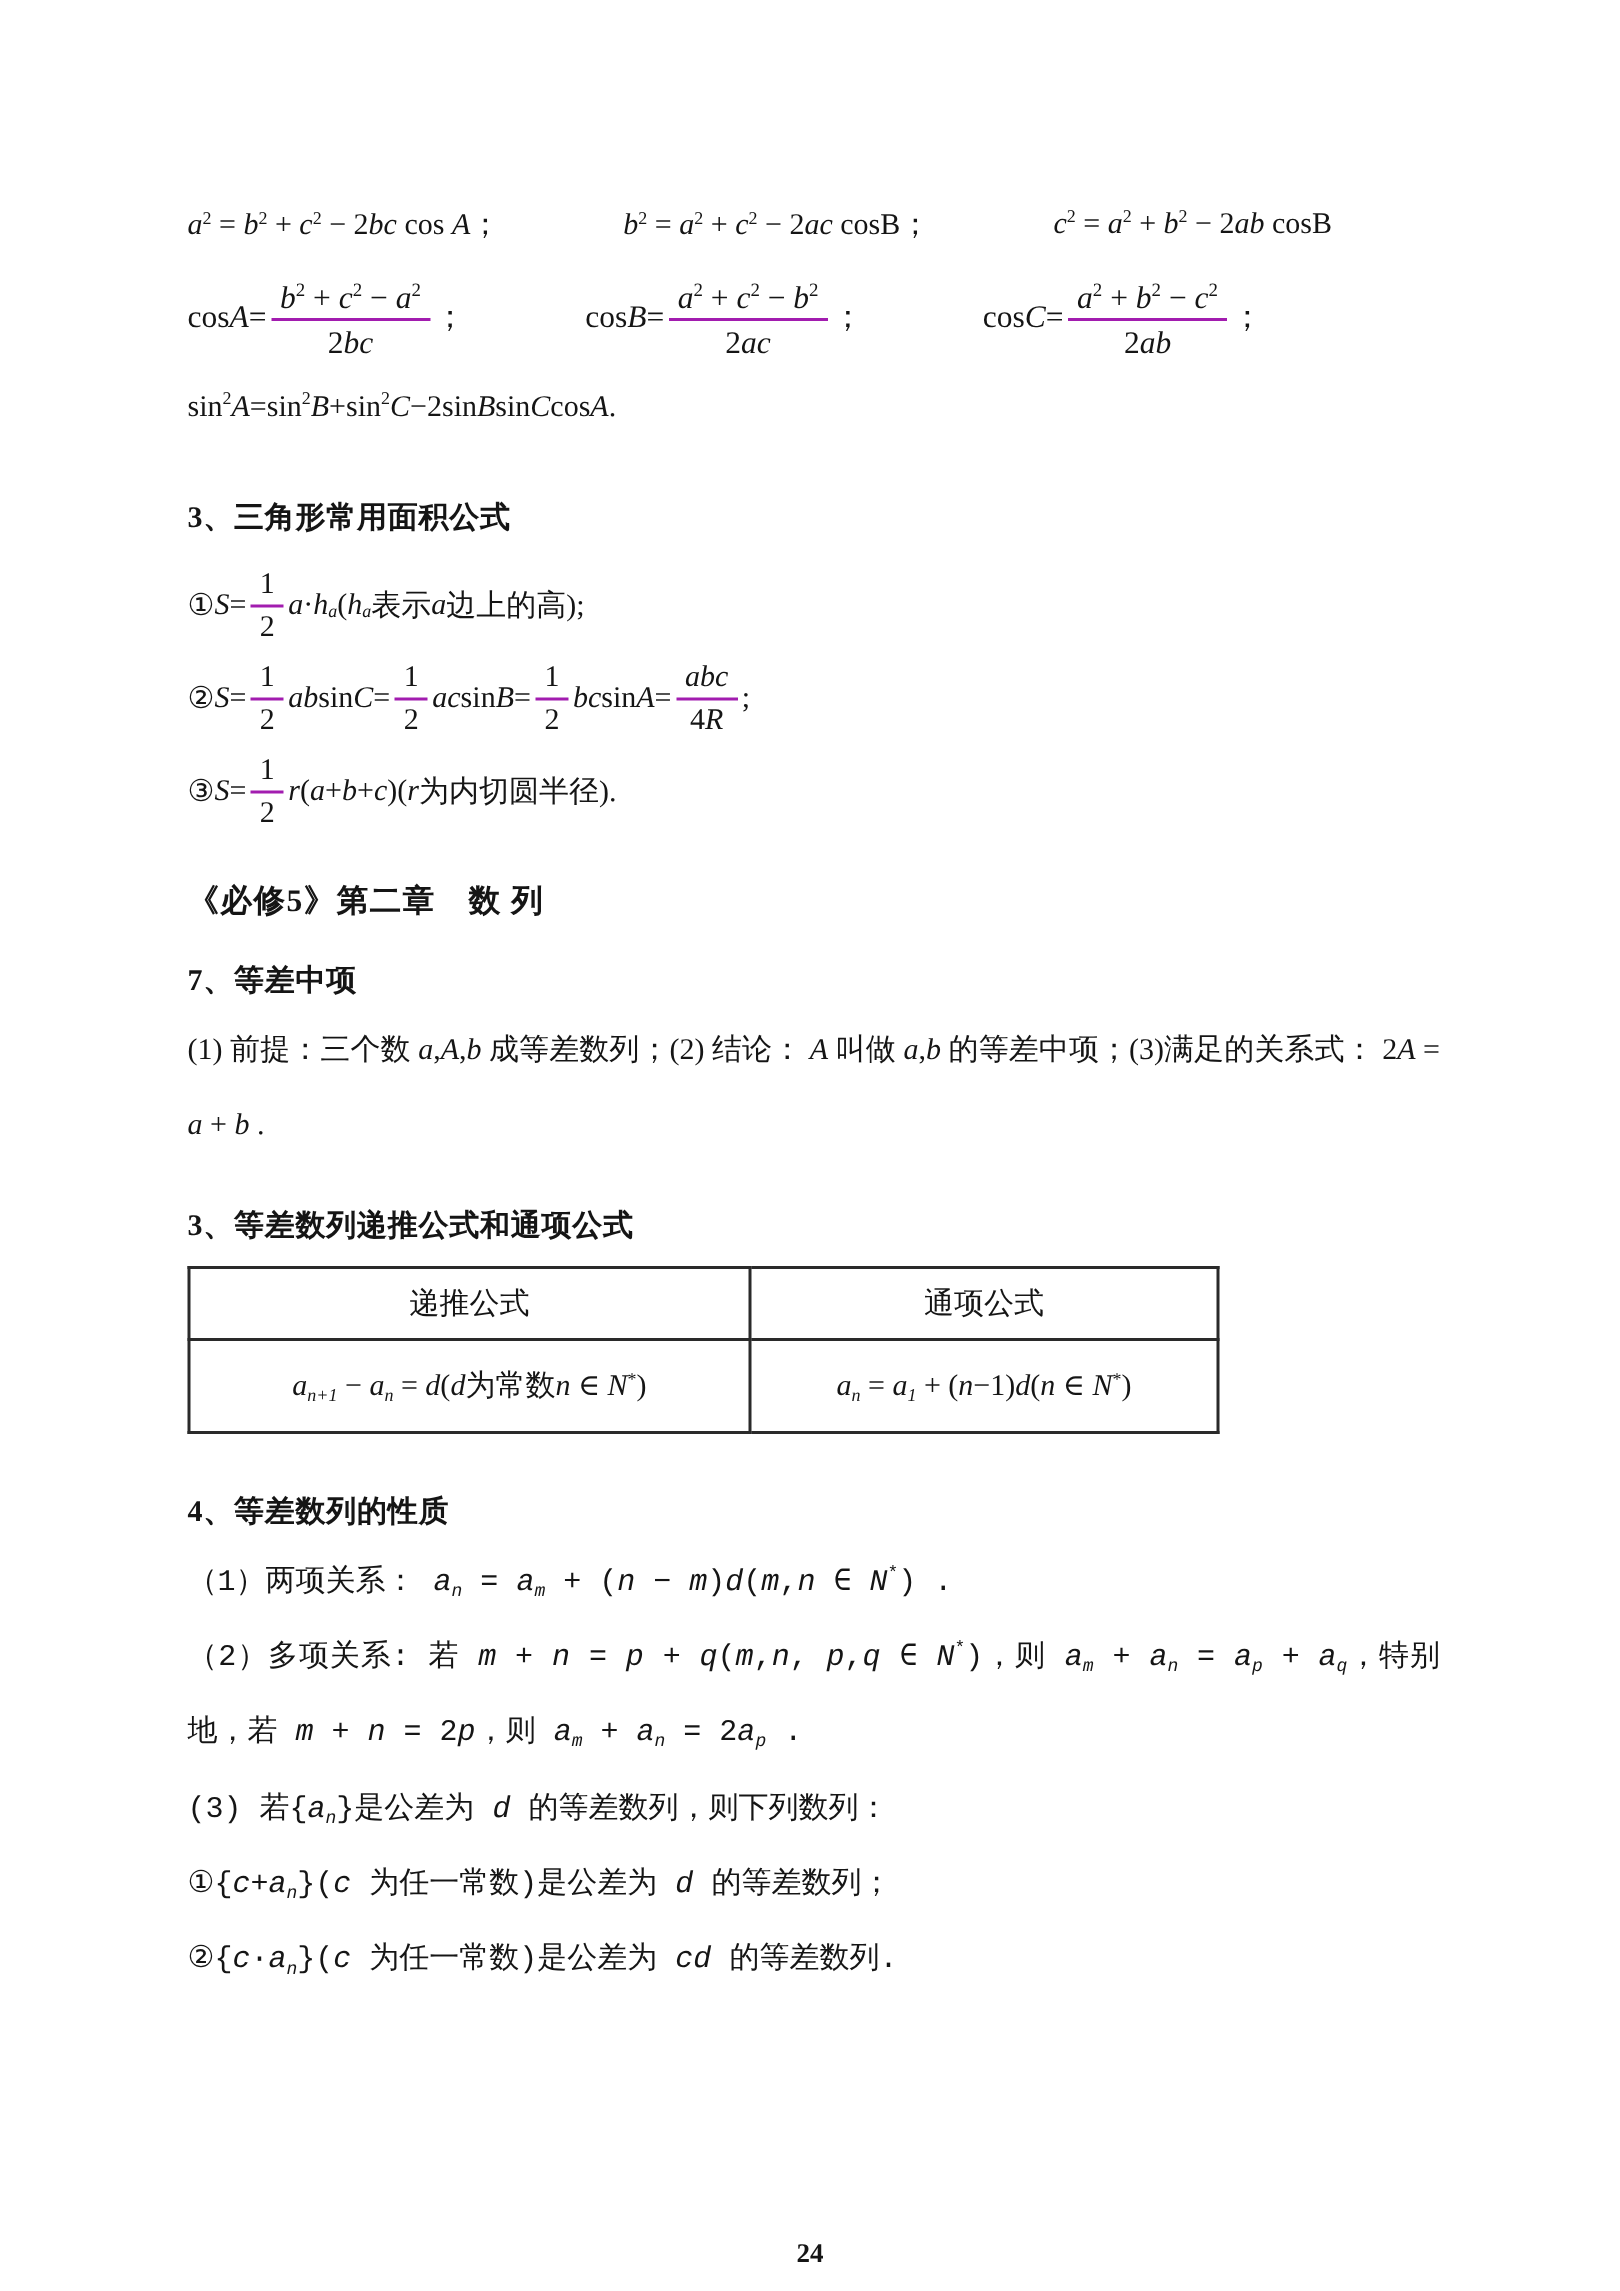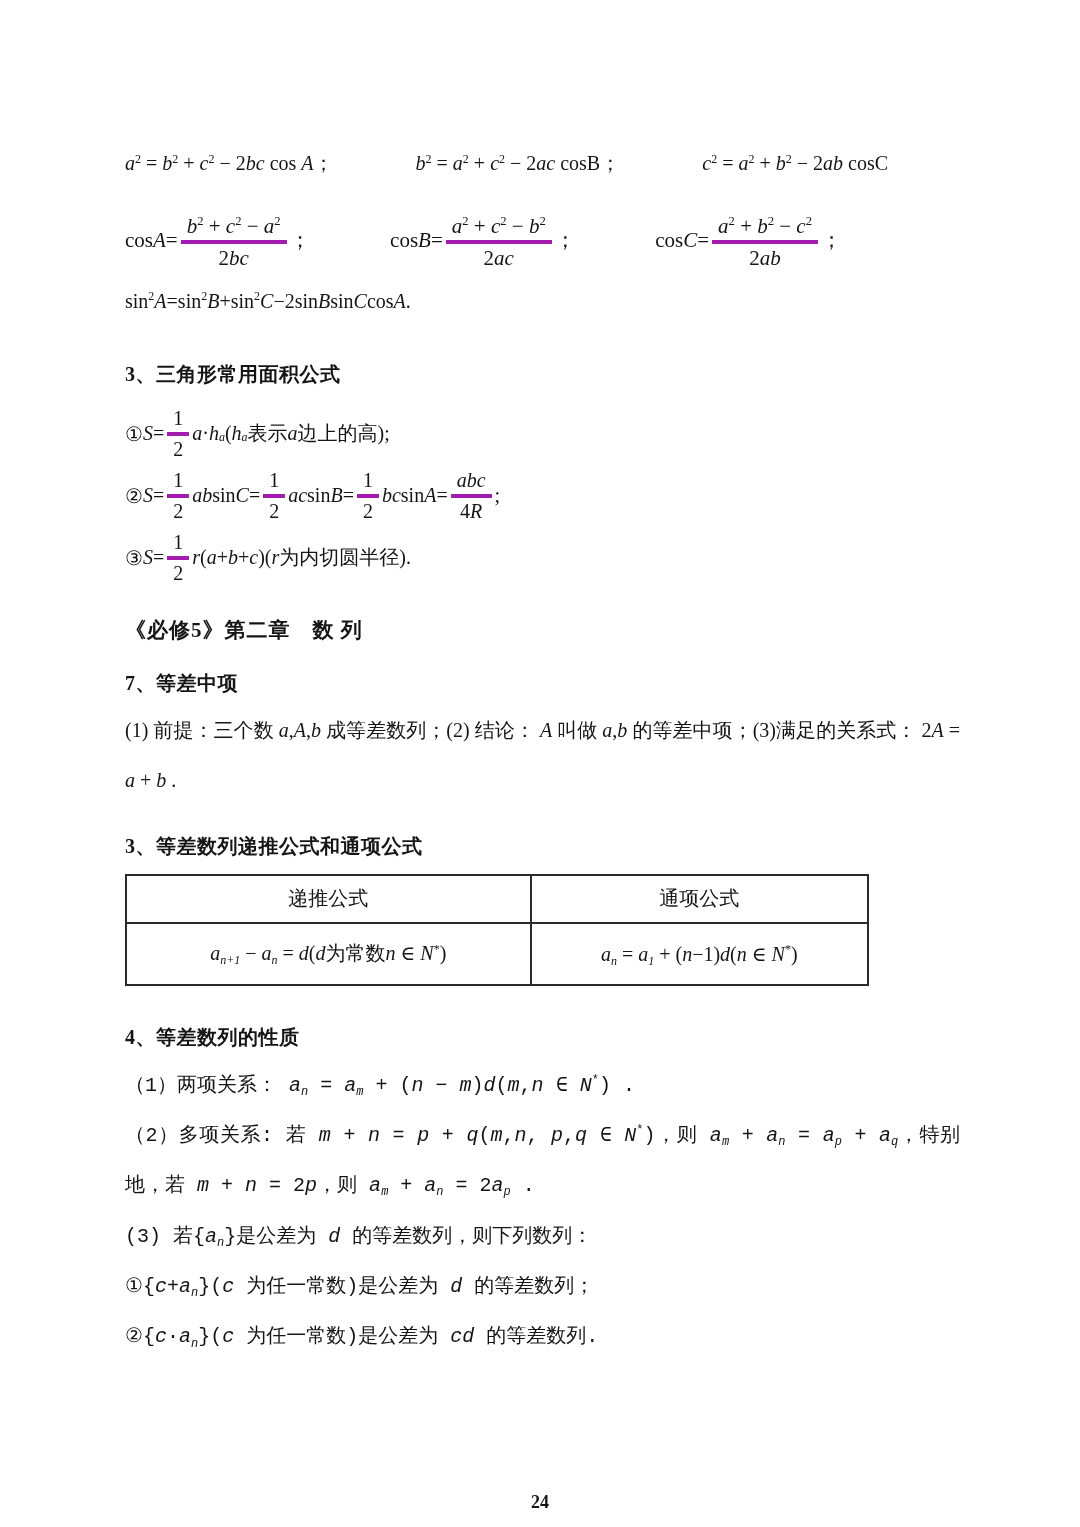--- a/index.html
+++ b/index.html
@@ -15,54 +15,54 @@
   .hd-area { margin:46px 0 18px 0; }
   .hd-def  { margin:0 0 8px 0; }
   .hd-mean { margin:26px 0 8px 0; }
   .hd-tbl  { margin:28px 0 14px 0; }
   .hd-prop { margin:38px 0 10px 0; }
   .chapter { font-size:21px; font-weight:bold; text-align:left; margin:30px 0 18px 0; letter-spacing:1px;font-family:Liberation Serif, serif; }
 
   .frow { display:flex; justify-content:space-between; align-items:center; padding-right:72px; }
   .frow.sq  { font-size:20px; margin-bottom:22px; }
   .frow.cos { font-size:21px; margin-bottom:18px; padding-right:118px; }
-  .fml { white-space:nowrap;margin-top:14px; }
+  .fml { white-space:nowrap; }
   .line { font-size:20px; }
   .sinline { margin-bottom:48px; }
   .area-item { display:flex; align-items:center; min-height:56px; margin-bottom:6px; }
 
   .it { font-style:italic; }
   sup { font-size:60%; vertical-align:baseline; position:relative; top:-0.62em; }
   sub { font-size:60%; vertical-align:baseline; position:relative; top:0.35em; }
 
   .frac { display:inline-flex; flex-direction:column; align-items:center; vertical-align:middle; margin:0 3px; line-height:1.25; text-align:center; }
-  .frac .num { display:block; padding:0 6px 1px 6px; border-bottom:4px solid #a21caf; white-space:nowrap; }
+  .frac .num { display:block; padding:0 6px 1px 6px; border-bottom:2px solid #a21caf; white-space:nowrap; }
   .frac .den { display:block; padding:1px 6px 0 6px; white-space:nowrap; }
 
   .para { font-size:20px; line-height:2.5; text-align:justify; }
   .pitem { font-size:20px; line-height:2.52; text-align:justify;font-family:Liberation Mono, monospace; }
 
-  table.ftable { width:744px; border-collapse:collapse; margin:0 0 34px 0;border-radius:29px; }
+  table.ftable { width:688px; border-collapse:collapse; margin:0 0 34px 0;border-radius:29px; }
   table.ftable th, table.ftable td {
     border:2px solid #2a2a2a; text-align:center; font-weight:normal; font-size:20px;
   }
   table.ftable th { height:48px; }
   table.ftable td { height:62px; }
 
   .pageno { position:absolute; left:0; right:0; bottom:14px; text-align:center; font-size:18px; font-weight:bold; }
 </style>
 </head>
 <body>
 
 <div class="page">
 
   <div class="frow sq">
     <span class="fml"><span class="it">a</span><sup>2</sup><span> = </span><span class="it">b</span><sup>2</sup><span> + </span><span class="it">c</span><sup>2</sup><span> − 2</span><span class="it">bc</span><span> cos </span><span class="it">A</span><span>；</span></span>
     <span class="fml"><span class="it">b</span><sup>2</sup><span> = </span><span class="it">a</span><sup>2</sup><span> + </span><span class="it">c</span><sup>2</sup><span> − 2</span><span class="it">ac</span><span> cosB；</span></span>
-    <span class="fml"><span class="it">c</span><sup>2</sup><span> = </span><span class="it">a</span><sup>2</sup><span> + </span><span class="it">b</span><sup>2</sup><span> − 2</span><span class="it">ab</span><span> cosC</span></span>
+    <span class="fml"><span class="it">c</span><sup>2</sup><span> = </span><span class="it">a</span><sup>2</sup><span> + </span><span class="it">b</span><sup>2</sup><span> − 2</span><span class="it">ab</span><span> cosB</span></span>
   </div>
   <div class="frow cos">
     <span class="fml"><span>cos</span><span class="it">A</span><span>=</span><span class="frac">
           <span class="num"><span class="it">b</span><sup>2</sup><span> + </span><span class="it">c</span><sup>2</sup><span> − </span><span class="it">a</span><sup>2</sup></span>
           <span class="den"><span>2</span><span class="it">bc</span></span>
         </span><span>；</span></span>
     <span class="fml"><span>cos</span><span class="it">B</span><span>=</span><span class="frac">
           <span class="num"><span class="it">a</span><sup>2</sup><span> + </span><span class="it">c</span><sup>2</sup><span> − </span><span class="it">b</span><sup>2</sup></span>
           <span class="den"><span>2</span><span class="it">ac</span></span>
         </span><span>；</span></span>

